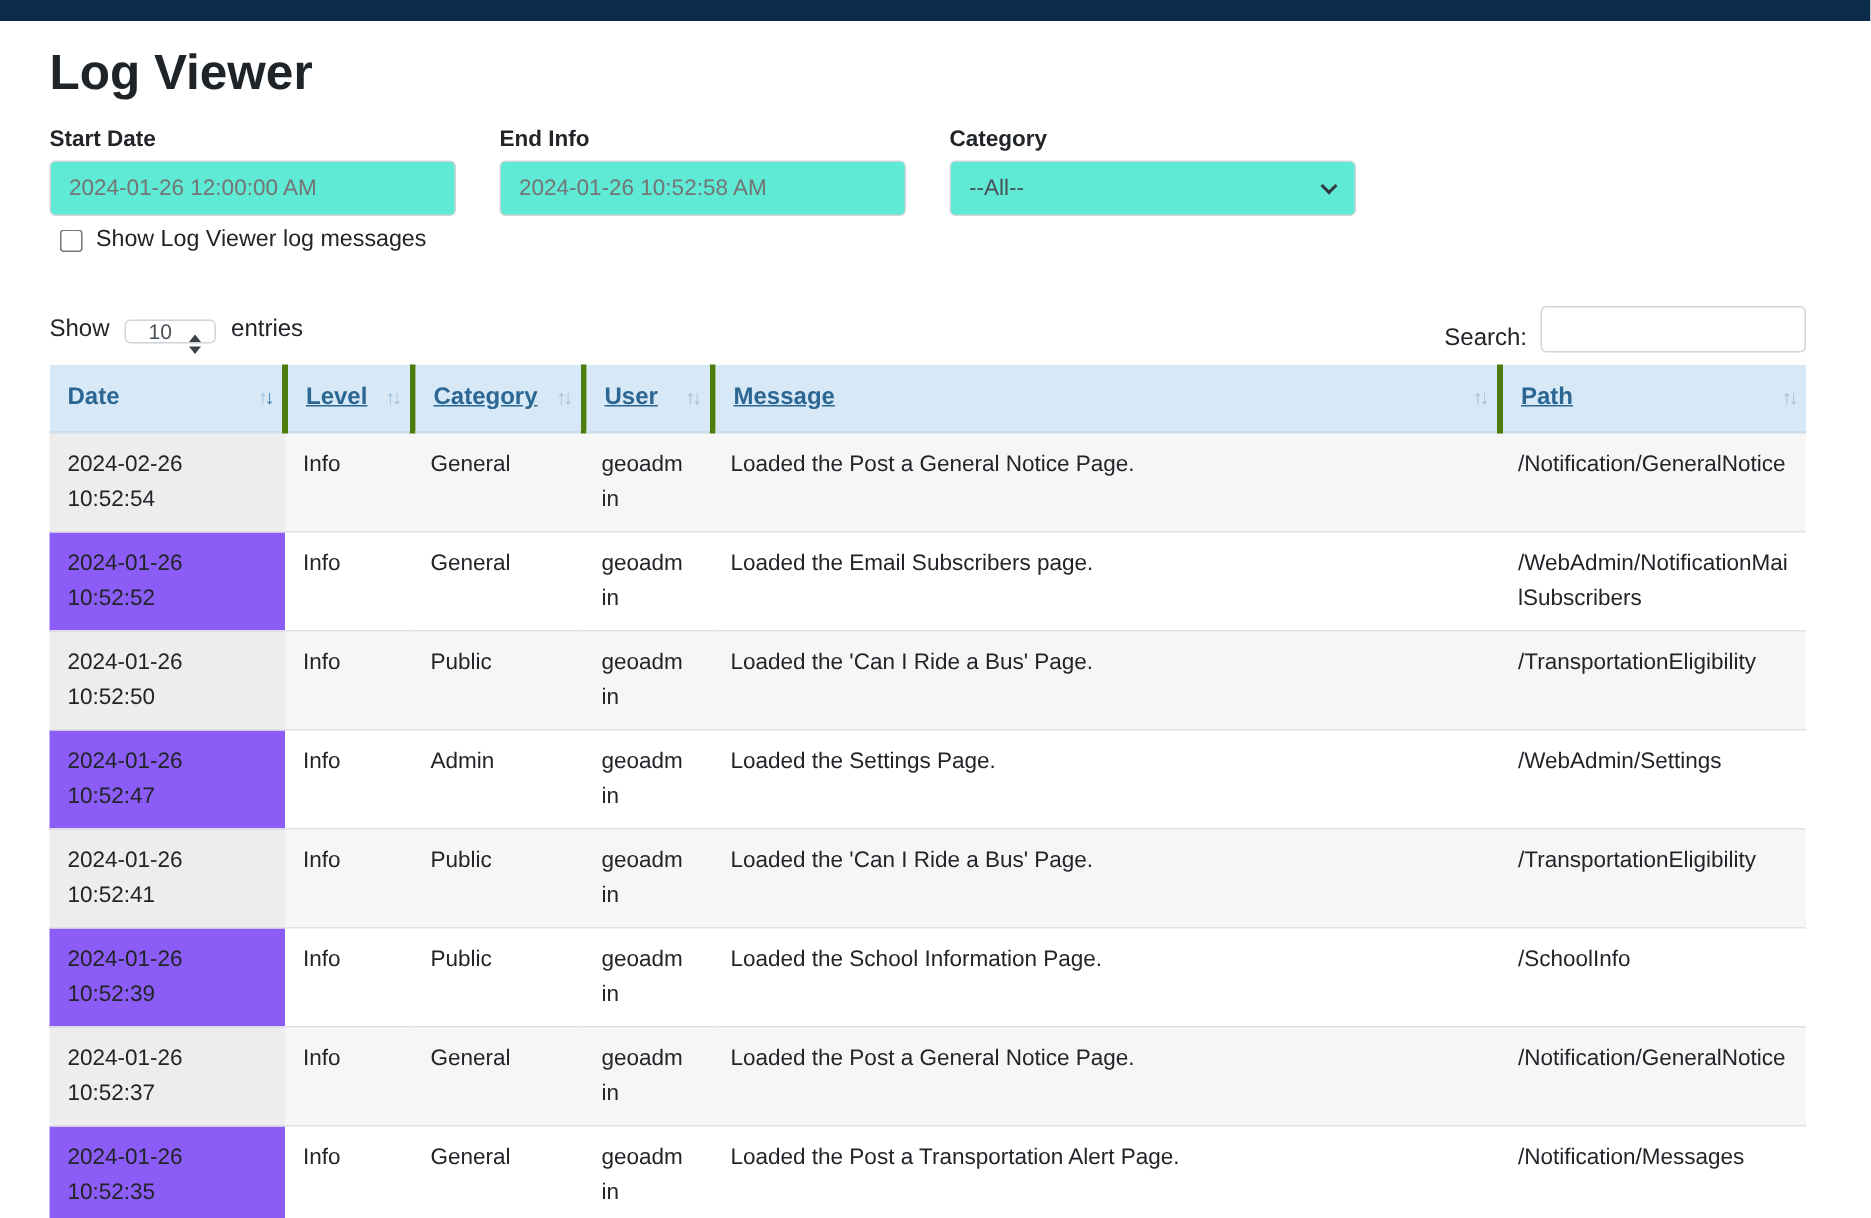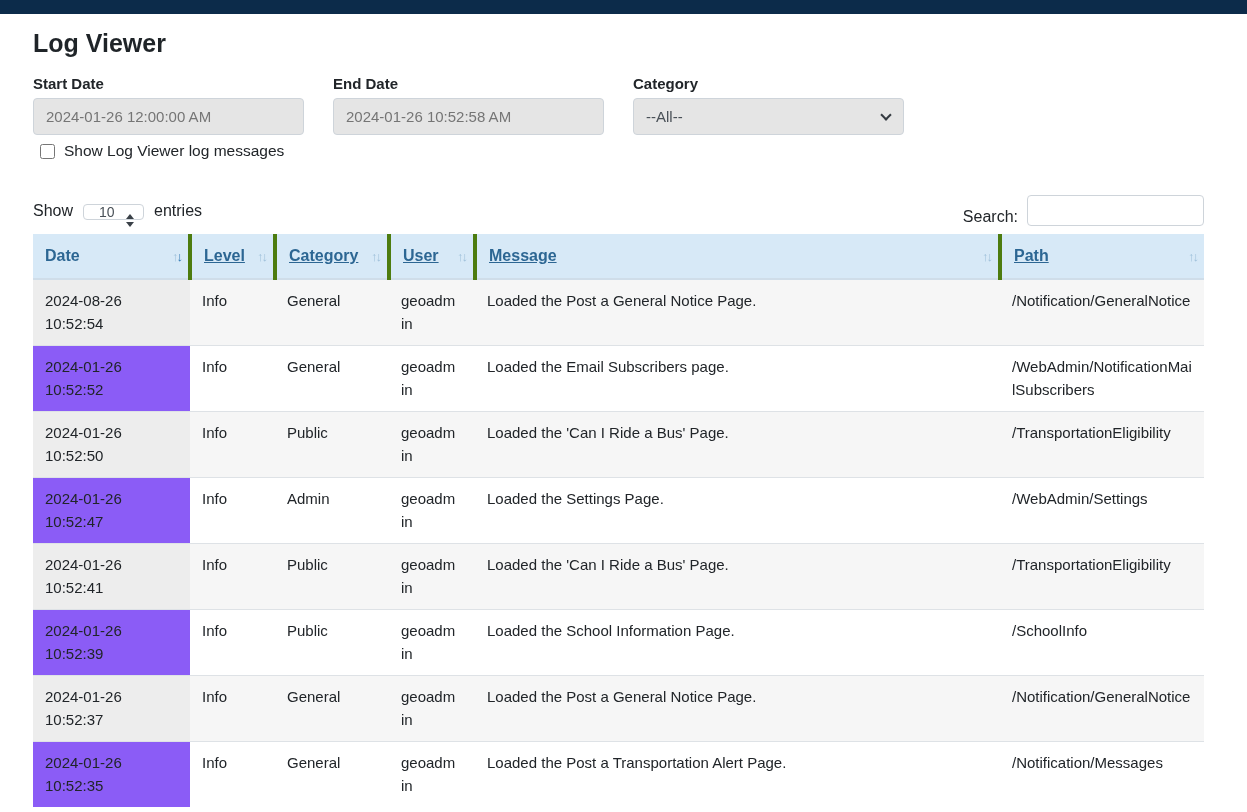--- a/index.html
+++ b/index.html
@@ -7,35 +7,35 @@
   body {
     font-family: "Liberation Sans", "DejaVu Sans", sans-serif;
     background: #ffffff;
     color: #212529;
   }
   .topbar { width: 100%; height: 14px; background: #0c2b4a; }
   .container { margin: 0 43px 0 33px; width: 1171px; }
 
   h1.page-title {
     margin-top: 15px;
-    font-size: 25px;
+    font-size: 33px;
     font-weight: 600;
     color: #1f2428;
   }
 
   
   .filters { display: flex; margin-top: 17px; }
   .filter-block { width: 271px; margin-right: 29px; }
   .filter-label { font-size: 15px; font-weight: 700; margin-bottom: 6px; }
   .text-input, .select-box {
     width: 271px; height: 37px;
     border: 1px solid #ced4da; border-radius: 4px;
     font-family: "Liberation Sans", sans-serif;
     font-size: 15px; padding: 0 12px;
-    background: #e5e5e5; color: #757575;
+    background: #5eead4; color: #757575;
     outline: none;
   }
   .select-wrap { position: relative; width: 271px; }
   .select-box {
     appearance: none; -webkit-appearance: none;
     color: #495057; width: 100%;
   }
   .chevron-down {
     position: absolute; right: 14px; top: 13px;
     width: 8px; height: 8px;
@@ -123,21 +123,21 @@
 <div class="container">
 
   <h1 class="page-title">Log Viewer</h1>
 
   <div class="filters">
     <div class="filter-block">
       <div class="filter-label">Start Date</div>
       <input type="text" class="text-input" value="2024-01-26 12:00:00 AM" style="">
     </div>
     <div class="filter-block">
-      <div class="filter-label">End Date</div>
+      <div class="filter-label">End Info</div>
       <input type="text" class="text-input" value="2024-01-26 10:52:58 AM" style="">
     </div>
     <div class="filter-block">
       <div class="filter-label">Category</div>
       <div class="select-wrap">
         <select class="select-box">
           <option>--All--</option>
         </select>
         <span class="chevron-down"></span>
       </div>
@@ -199,21 +199,21 @@
           <span class="sort-icons"><span>↑</span><span>↓</span></span>
         </th>
         <th>
           <span>Path</span>
           <span class="sort-icons"><span>↑</span><span>↓</span></span>
         </th>
       </tr>
     </thead>
     <tbody>
       <tr class="odd">
-        <td class="sorted">2024-08-26 10:52:54</td>
+        <td class="sorted">2024-02-26 10:52:54</td>
         <td>Info</td>
         <td>General</td>
         <td class="cell-user">geoadmin</td>
         <td>Loaded the Post a General Notice Page.</td>
         <td>/Notification/GeneralNotice</td>
       </tr>
       <tr class="even">
         <td class="sorted">2024-01-26 10:52:52</td>
         <td>Info</td>
         <td>General</td>

